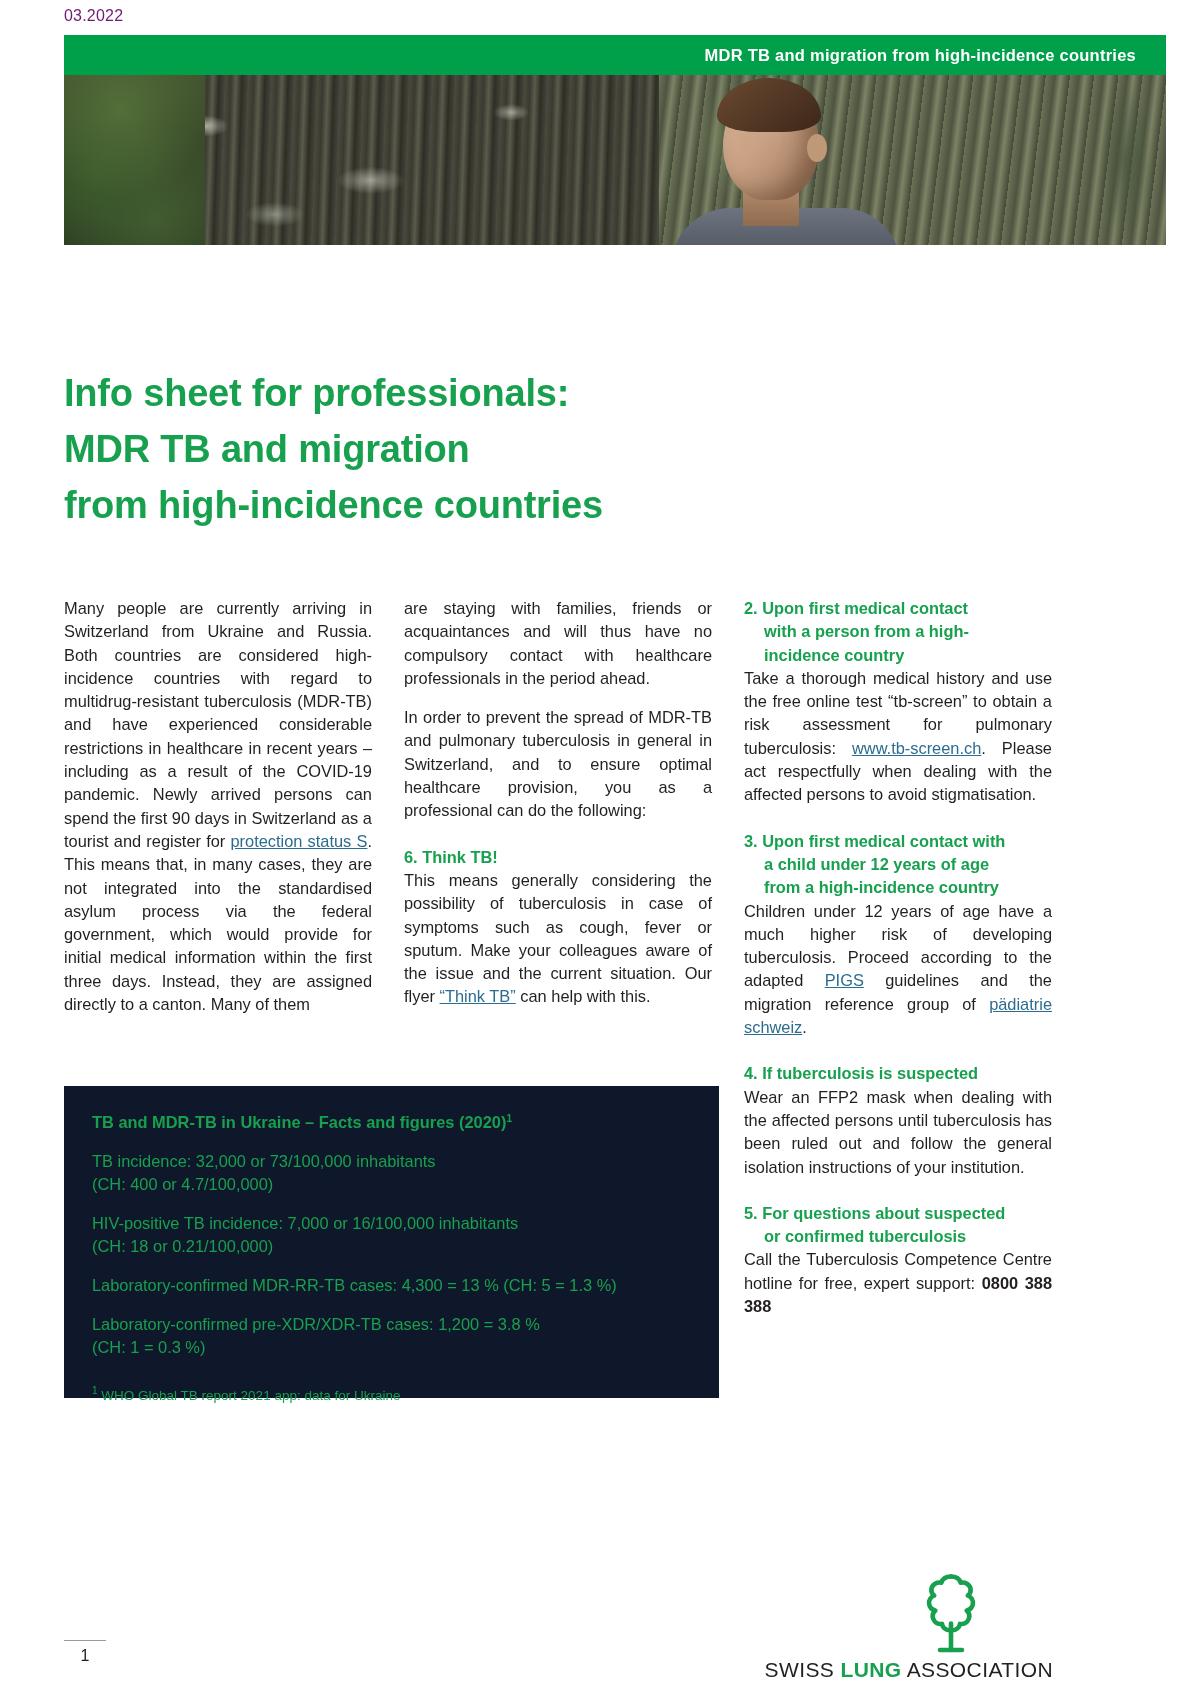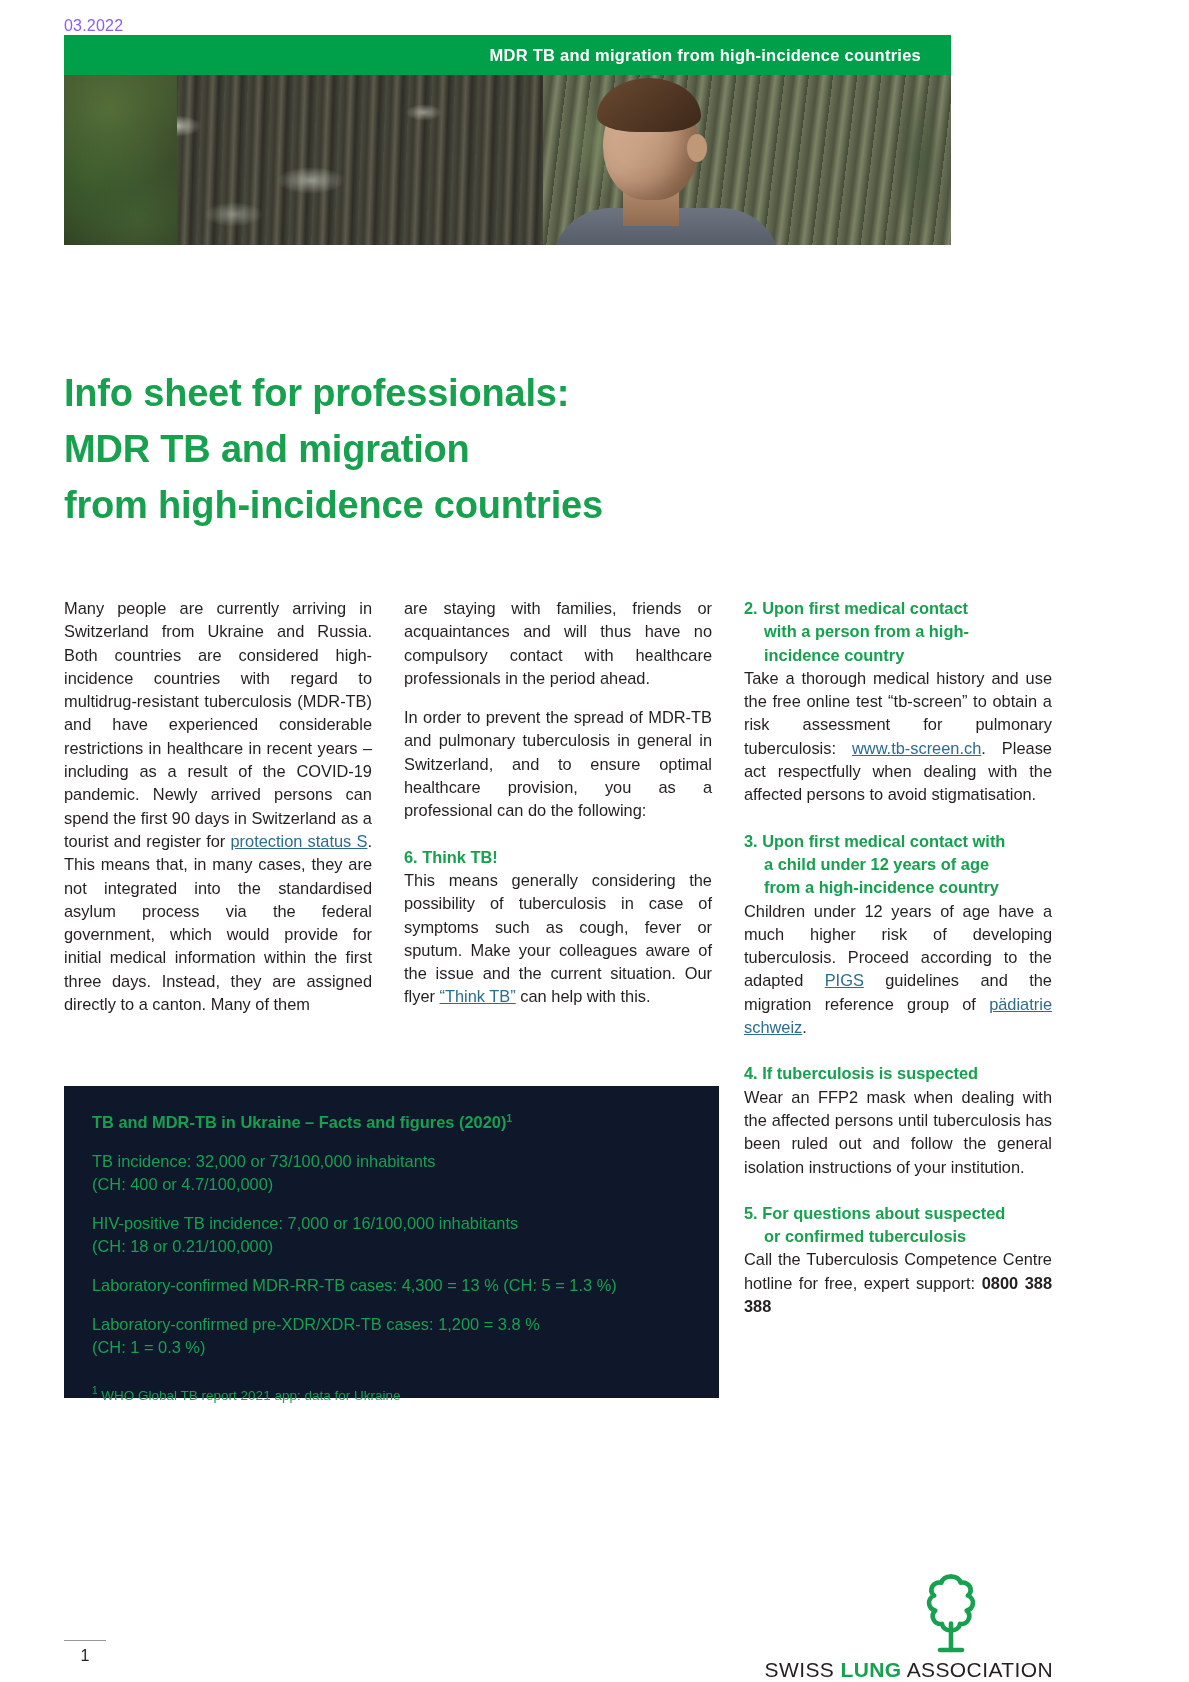--- a/index.html
+++ b/index.html
@@ -13,32 +13,32 @@
     position: relative;
     font-family: "Liberation Sans", sans-serif;
     color: #231f20;
     overflow: hidden;
   }
 
   
   .date-stamp {
     position: absolute;
     left: 64px;
-    top: 17px;
+    top: 7px;
     font-size: 16px;
-    color: #8b5cf6;
+    color: #701a75;
     letter-spacing: .2px;
   }
 
   
   .hero {
     position: absolute;
     left: 64px;
     top: 35px;
-    width: 887px;
+    width: 1102px;
   }
   .hero-bar {
     height: 40px;
     background: #00a04a;
     display: flex;
     align-items: center;
     justify-content: flex-end;
     padding-right: 30px;
     box-sizing: border-box;
   }

